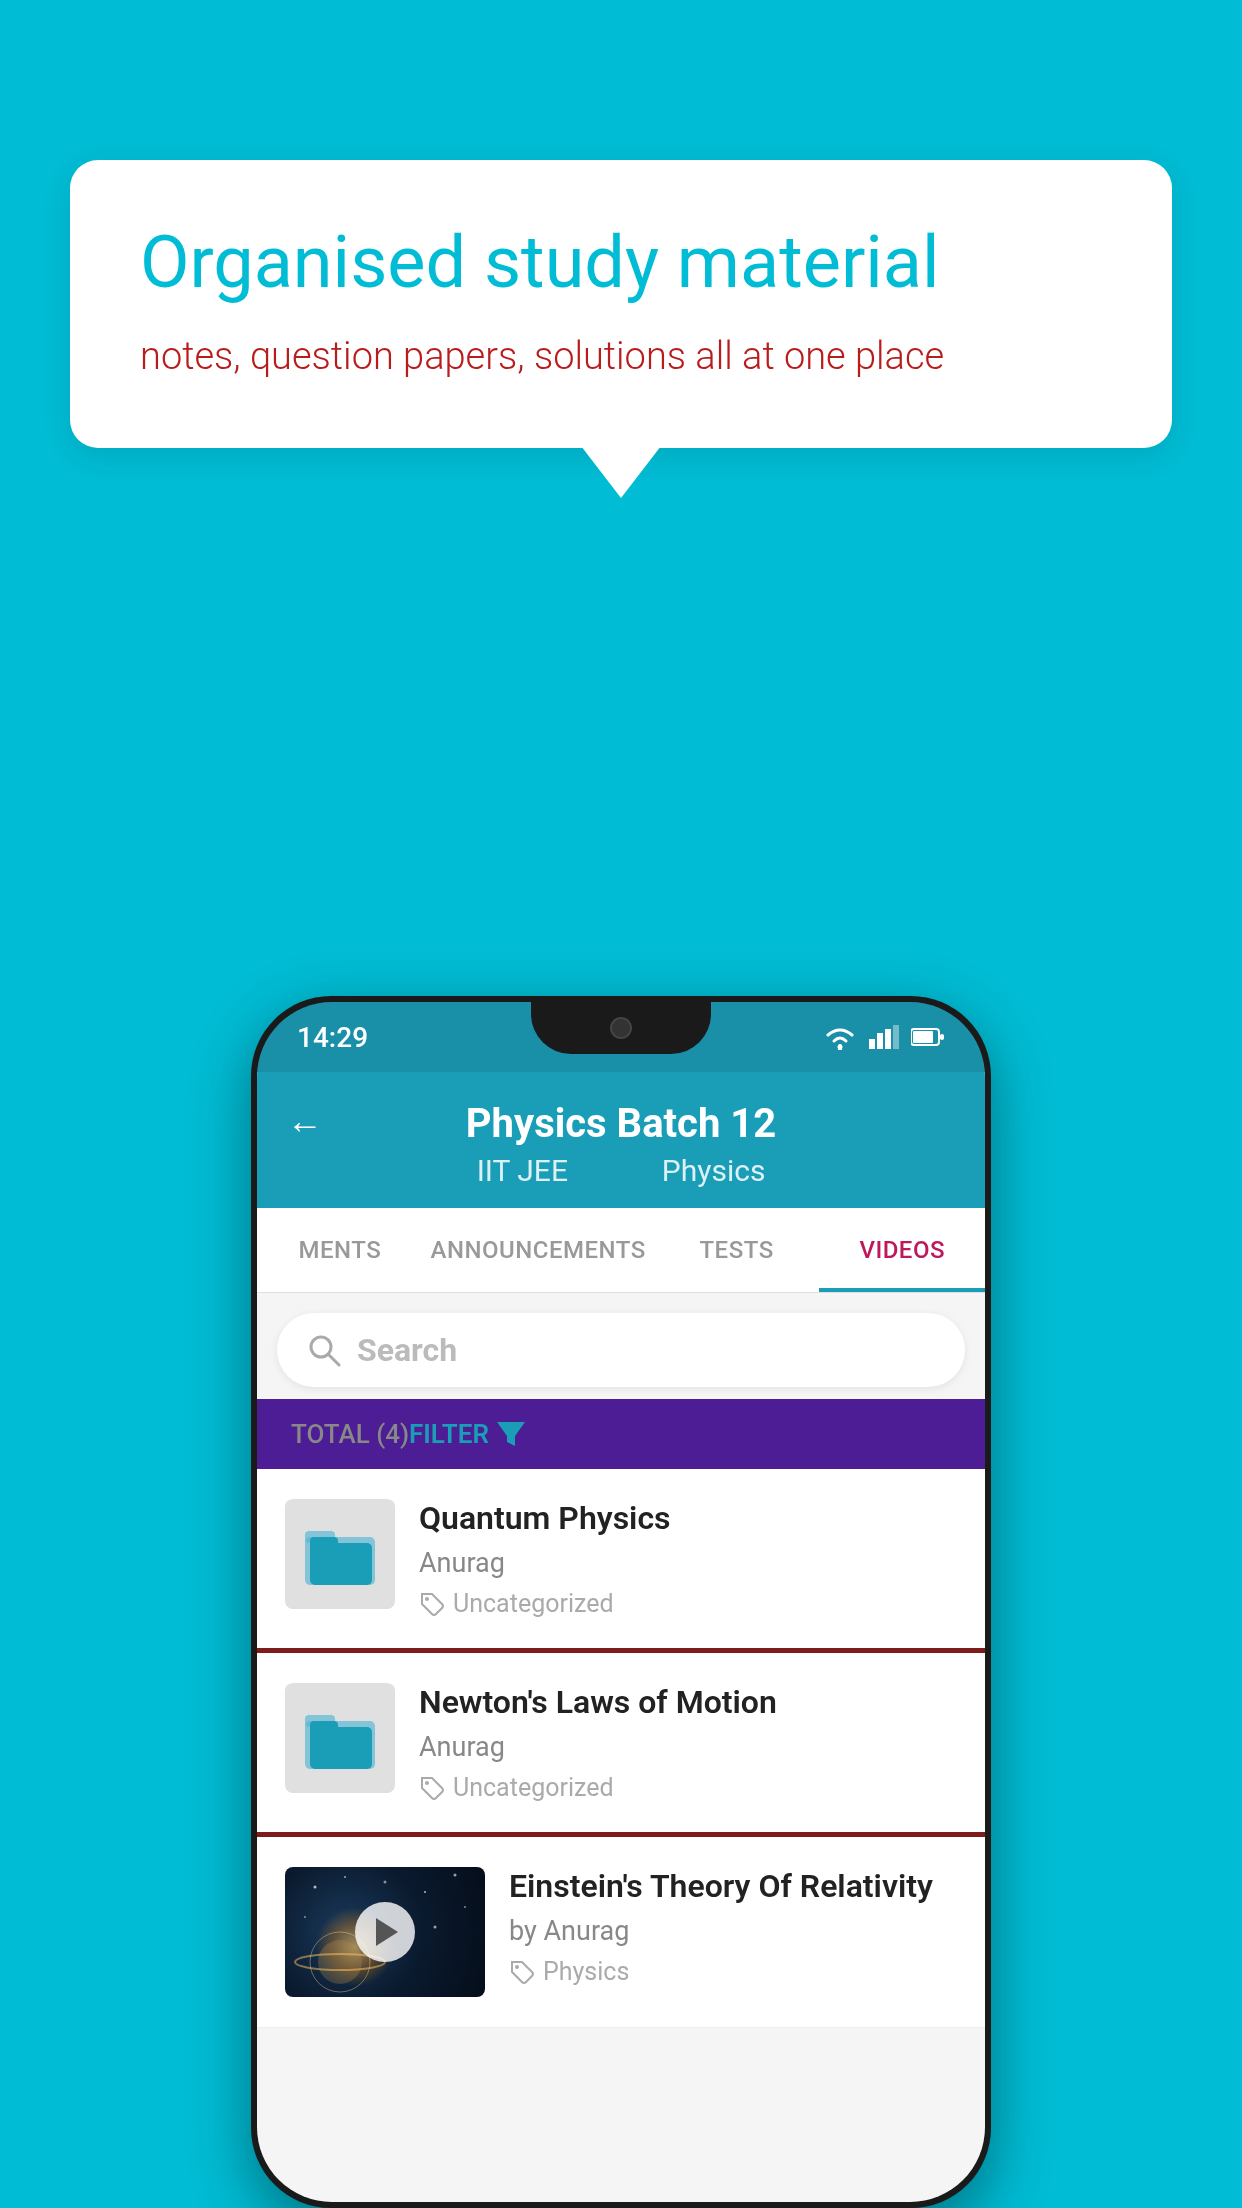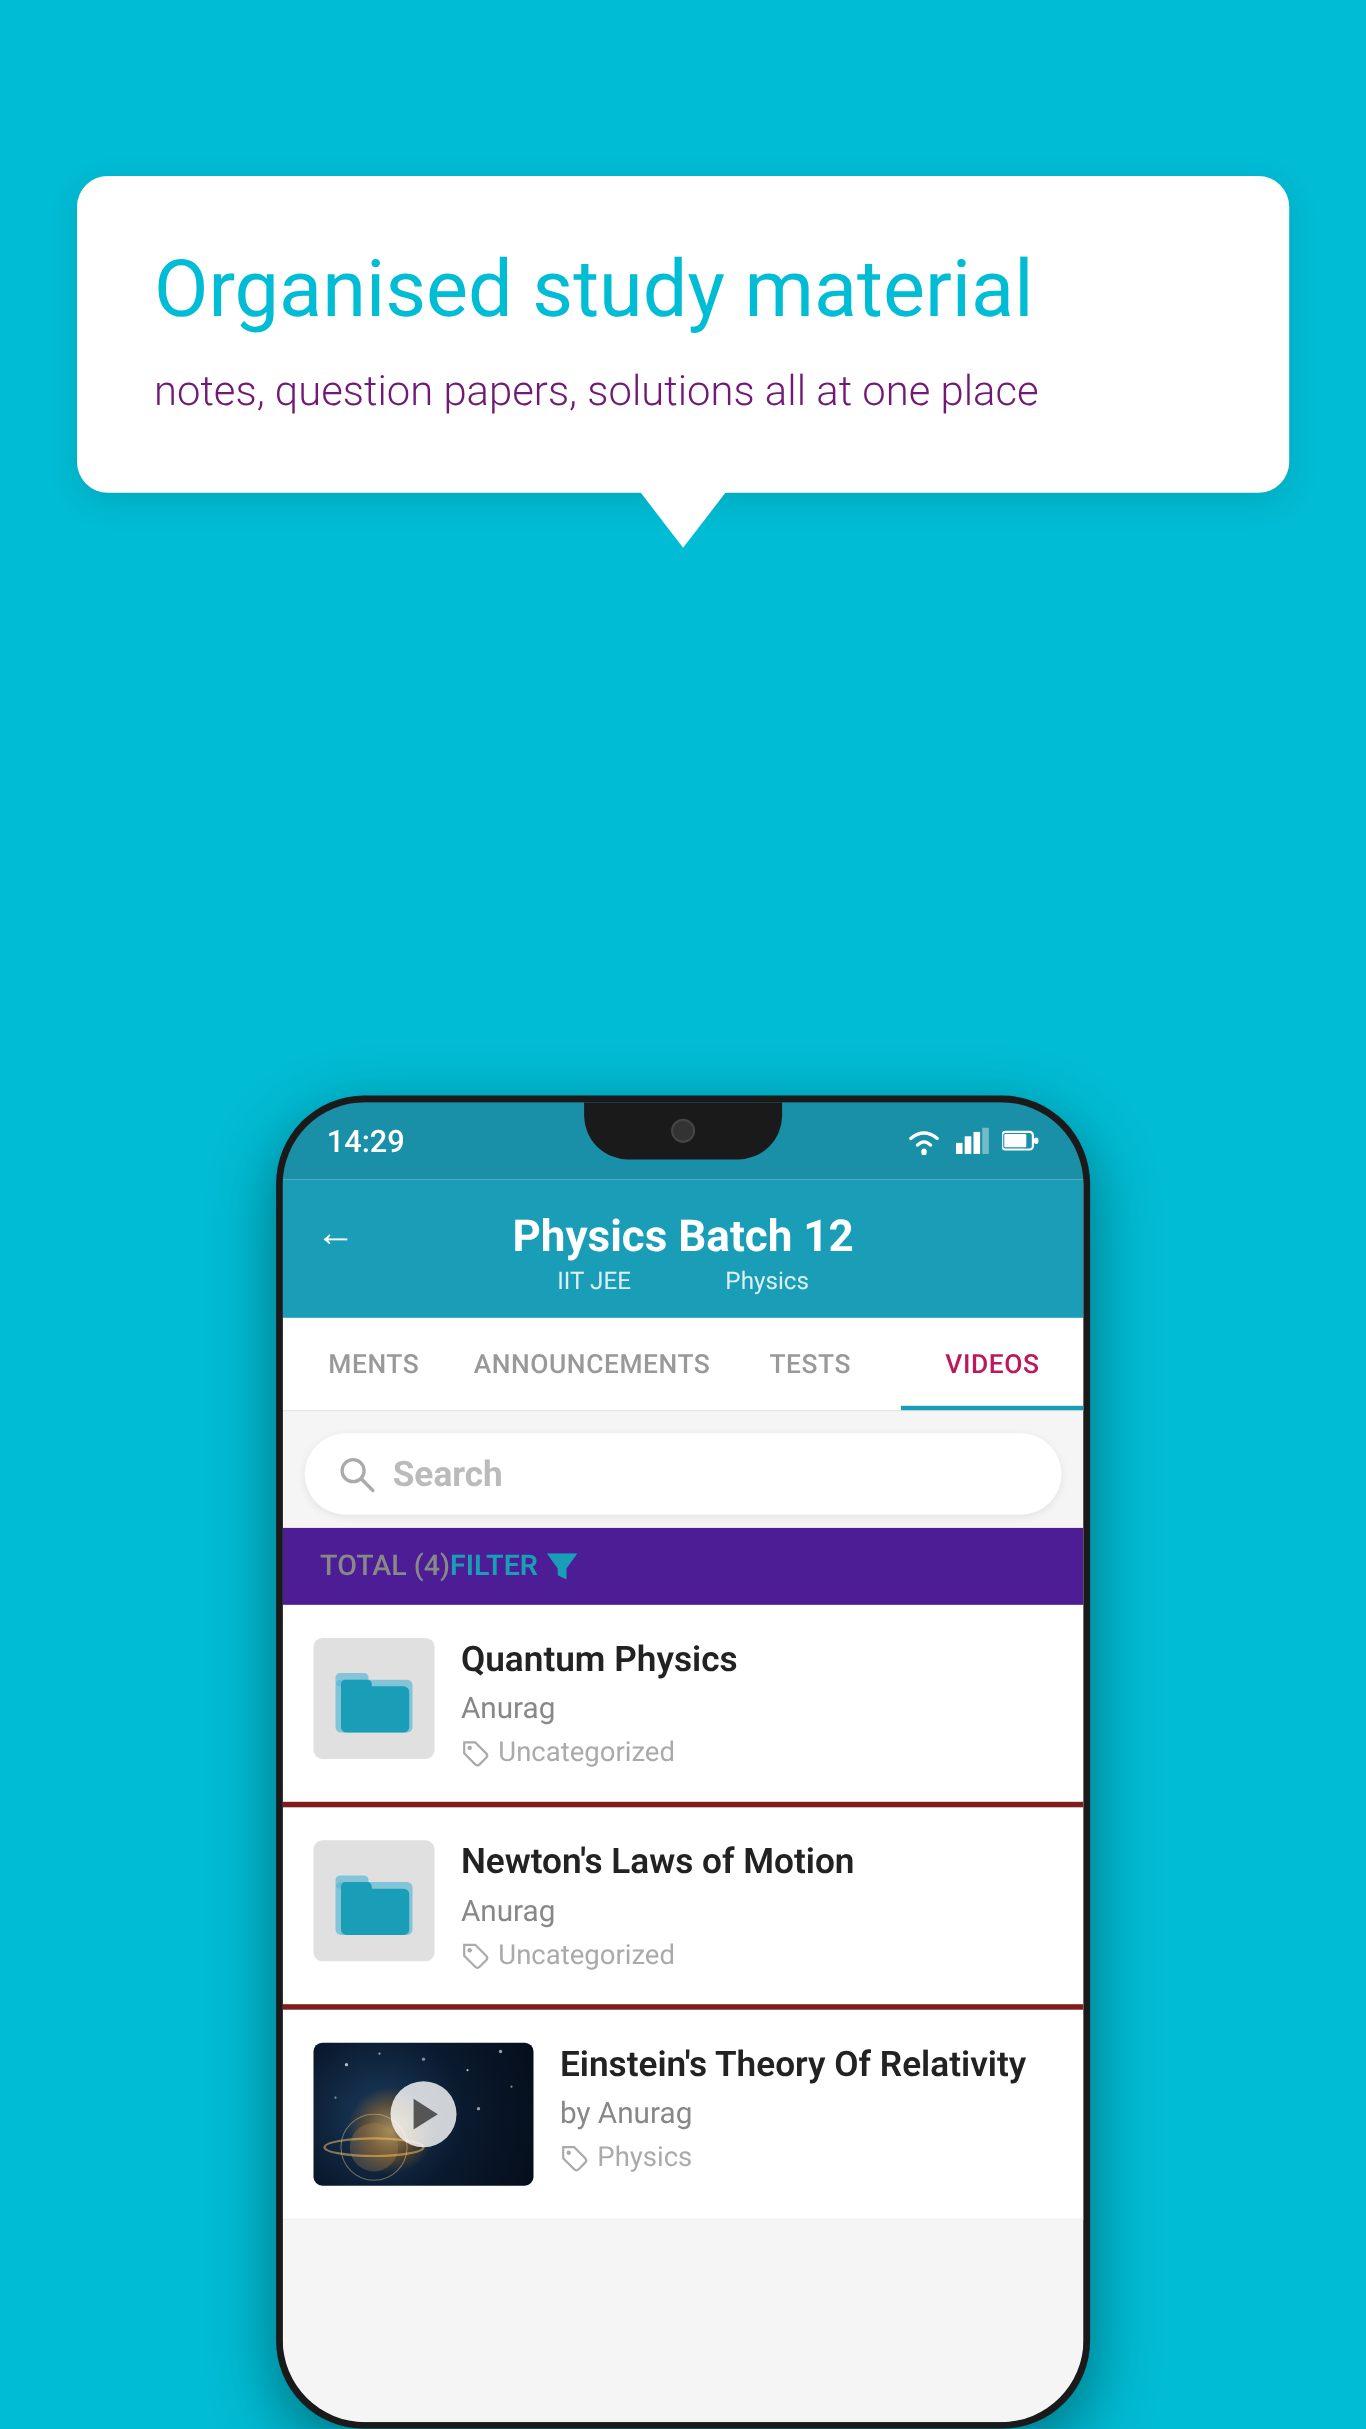--- a/index.html
+++ b/index.html
@@ -41,21 +41,21 @@
     .speech-bubble-title {
       font-size: 72px;
       color: #00bcd4;
       font-weight: 400;
       line-height: 1.2;
       margin-bottom: 28px;
     }
 
     .speech-bubble-subtitle {
       font-size: 38px;
-      color: #701a75;
+      color: #b91c1c;
       font-weight: 300;
     }
 
     
     .phone-frame {
       position: absolute;
       bottom: 0;
       left: 50%;
       transform: translateX(-50%);
       width: 740px;
@@ -159,21 +159,21 @@
 
     .header-title {
       color: white;
       font-size: 40px;
       font-weight: 700;
       text-align: center;
     }
 
     .header-subtitle {
       color: rgba(255,255,255,0.85);
-      font-size: 22px;
+      font-size: 30px;
       margin-top: 6px;
     }
 
     .header-subtitle span {
       margin: 0 16px;
     }
 
     
     .tabs {
       background: white;

